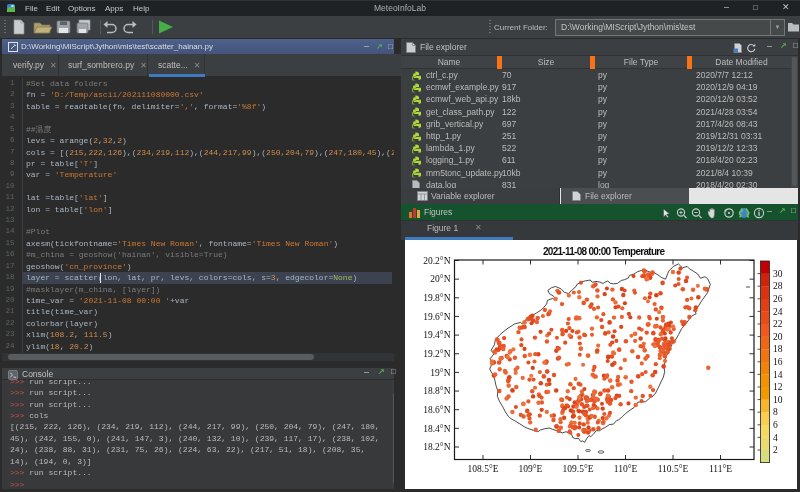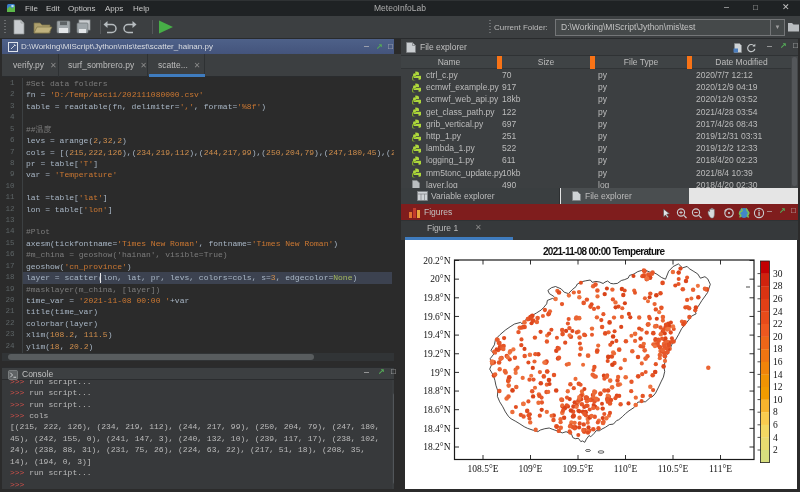--- a/index.html
+++ b/index.html
@@ -45,21 +45,21 @@
 #fehead{position:absolute;left:0;top:0;width:397px;height:17px;background:#3c3f41;border-bottom:1px solid #2f3234;}
 #fetabhdr{position:absolute;left:0;top:17px;width:390px;height:13px;background:#3f4345;border-bottom:1px solid #313436;}
 .th{position:absolute;top:0;height:13px;line-height:13px;font-size:8.5px;color:#bdbdbd;text-align:center;border-right:5px solid #f97316;}
 .frow{position:absolute;left:0;width:390px;height:12.2px;line-height:12.2px;font-size:8.5px;color:#bcbcbc;}
 .fc{position:absolute;top:0;white-space:nowrap;}
 #fescroll{position:absolute;left:390px;top:17px;width:7px;height:132px;background:#434648;}
 #festhumb{position:absolute;left:1px;top:1px;width:5px;height:129px;background:#54575a;border-radius:2px;}
 #fetabs{position:absolute;left:0;top:149px;width:397px;height:16px;background:#e5e5e5;}
 .btab{position:absolute;top:0;height:16px;line-height:16px;font-size:8.5px;color:#bdbdbd;}
 
-#fighead{left:401px;top:204px;width:397px;height:17px;background:#7f1d1d;border-bottom:1px solid #2f3234;}
+#fighead{left:401px;top:204px;width:397px;height:17px;background:#14532d;border-bottom:1px solid #2f3234;}
 #figtabs{left:401px;top:221px;width:397px;height:19px;background:#36393b;}
 #figunderline{position:absolute;left:4px;top:16px;width:108px;height:3px;background:#3f7cbf;}
 #figarea{left:405px;top:240px;width:392px;height:249px;background:#ffffff;}
 svg text{font-family:"Liberation Serif",serif;}
 svg text.sans{font-family:"Liberation Sans",sans-serif;}
 </style></head>
 <body>
 <div id="app">
 
 <div class="abs" id="titlebar"></div>
@@ -310,22 +310,22 @@
         </svg>
         <span class="fc" style="left:25px">mm5tonc_update.py</span>
         <span class="fc" style="left:101px">10kb</span>
         <span class="fc" style="left:197px">py</span>
         <span class="fc" style="left:295px">2021/8/4 10:39</span>
       </div>
 <div class="frow" style="top:139.8px">
         <svg style="position:absolute;left:11px;top:1.5px" width="8" height="10" viewBox="0 0 8 10">
           <path d="M0.5 0.5 h4.5 l2.5 2.5 v6.5 h-7 z" fill="#b9bdc0" stroke="#85898b" stroke-width="0.7"></path>
         </svg>
-        <span class="fc" style="left:25px">layer.log</span>
-        <span class="fc" style="left:101px">490</span>
+        <span class="fc" style="left:25px">data.log</span>
+        <span class="fc" style="left:101px">831</span>
         <span class="fc" style="left:197px">log</span>
         <span class="fc" style="left:295px">2018/4/20 02:30</span>
       </div>
  <div id="fescroll">
         <div id="festhumb"></div>
       </div>
  <div id="fetabs">
   <div class="btab" style="left:0;width:159px;background:#3a3e40;border-right:1px solid #2c2f31">
     <svg style="position:absolute;left:16px;top:3px" width="11" height="10" viewBox="0 0 11 10">
             <rect x="0.5" y="0.5" width="10" height="9" fill="#cfd3d6" stroke="#7e8284" stroke-width="0.8"></rect>

